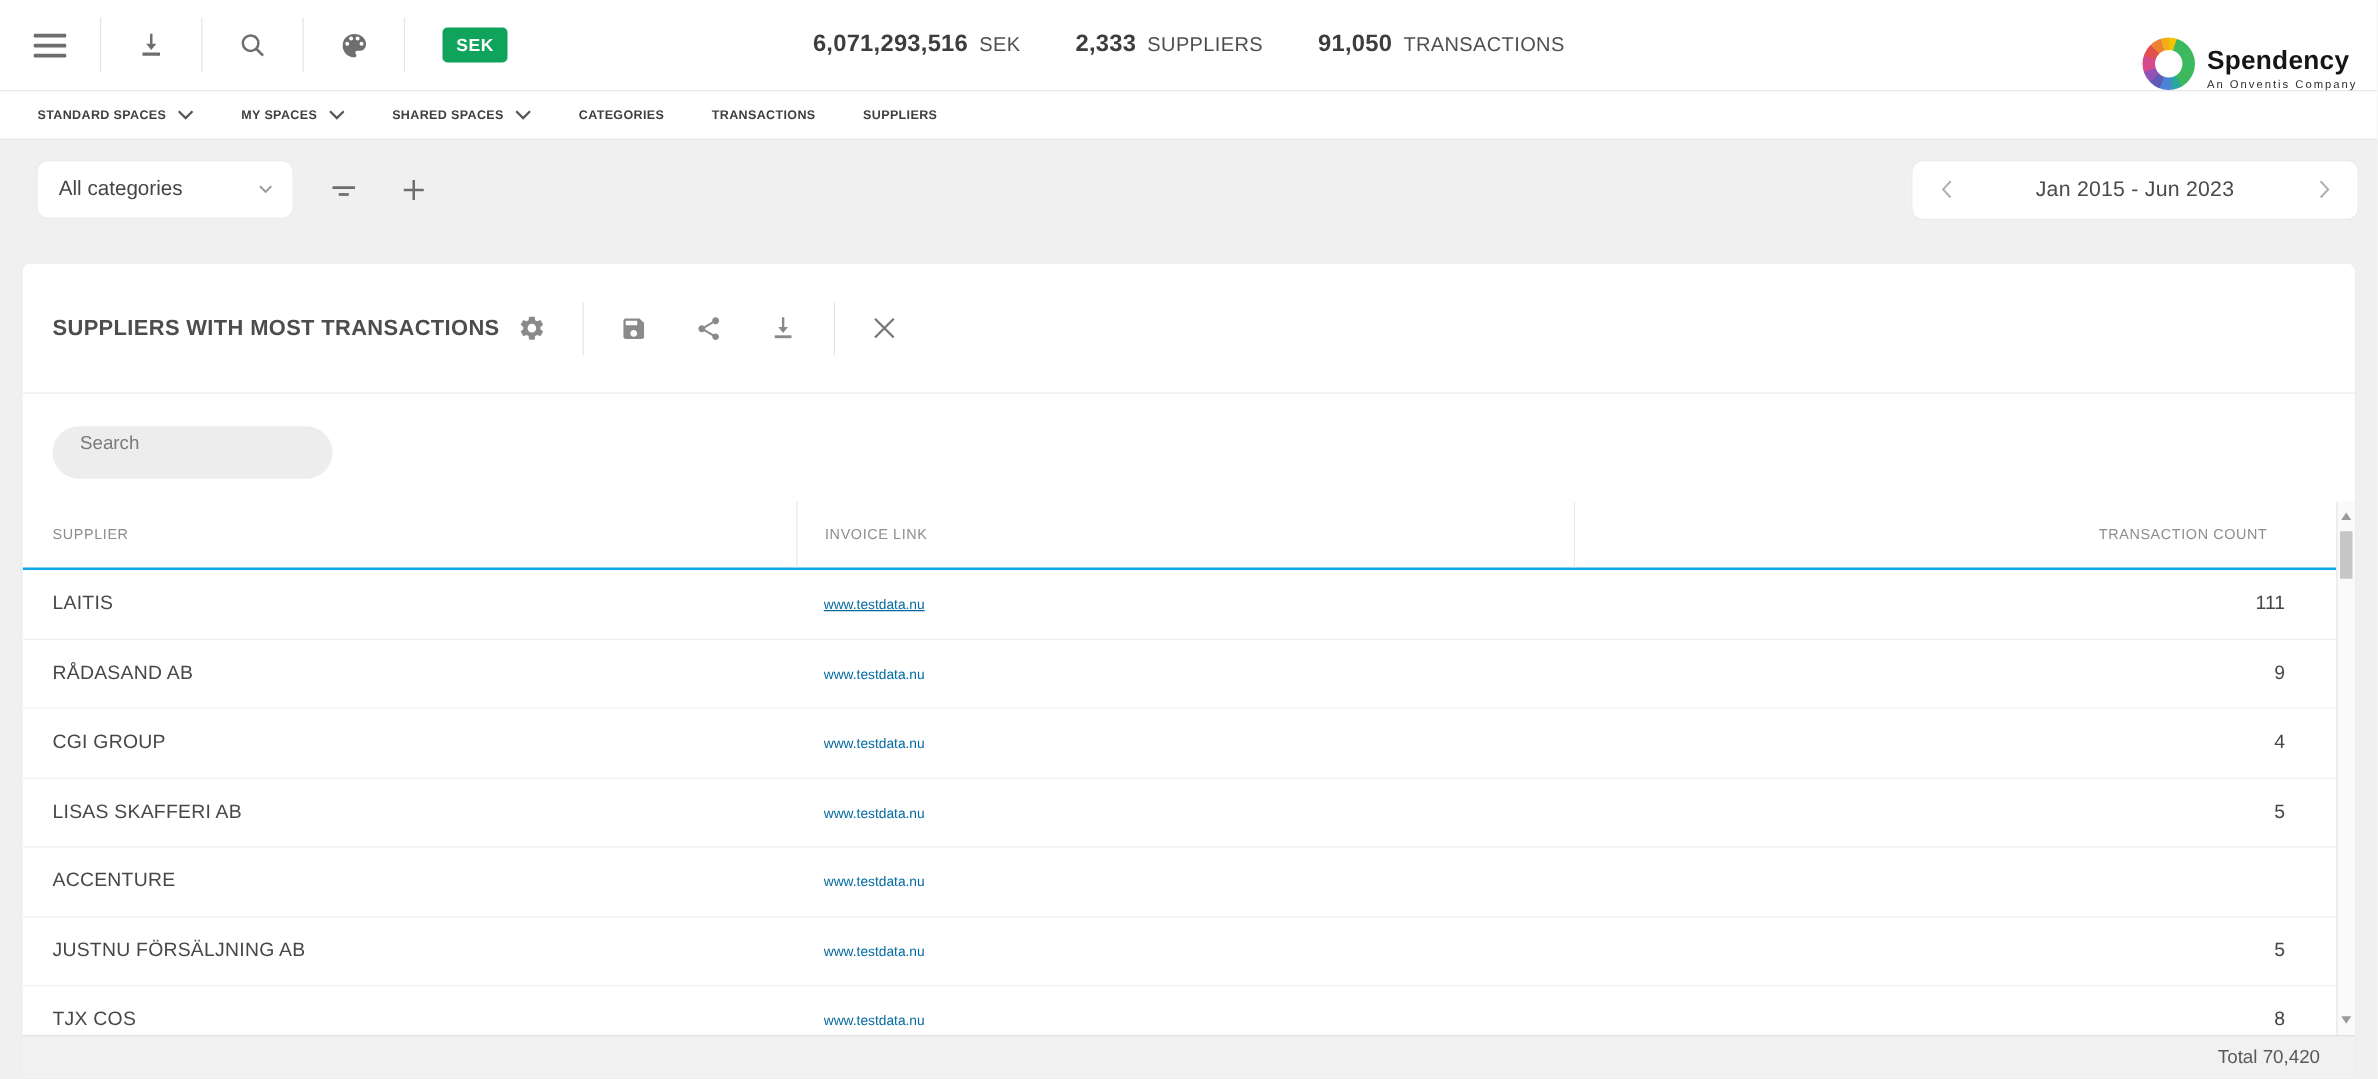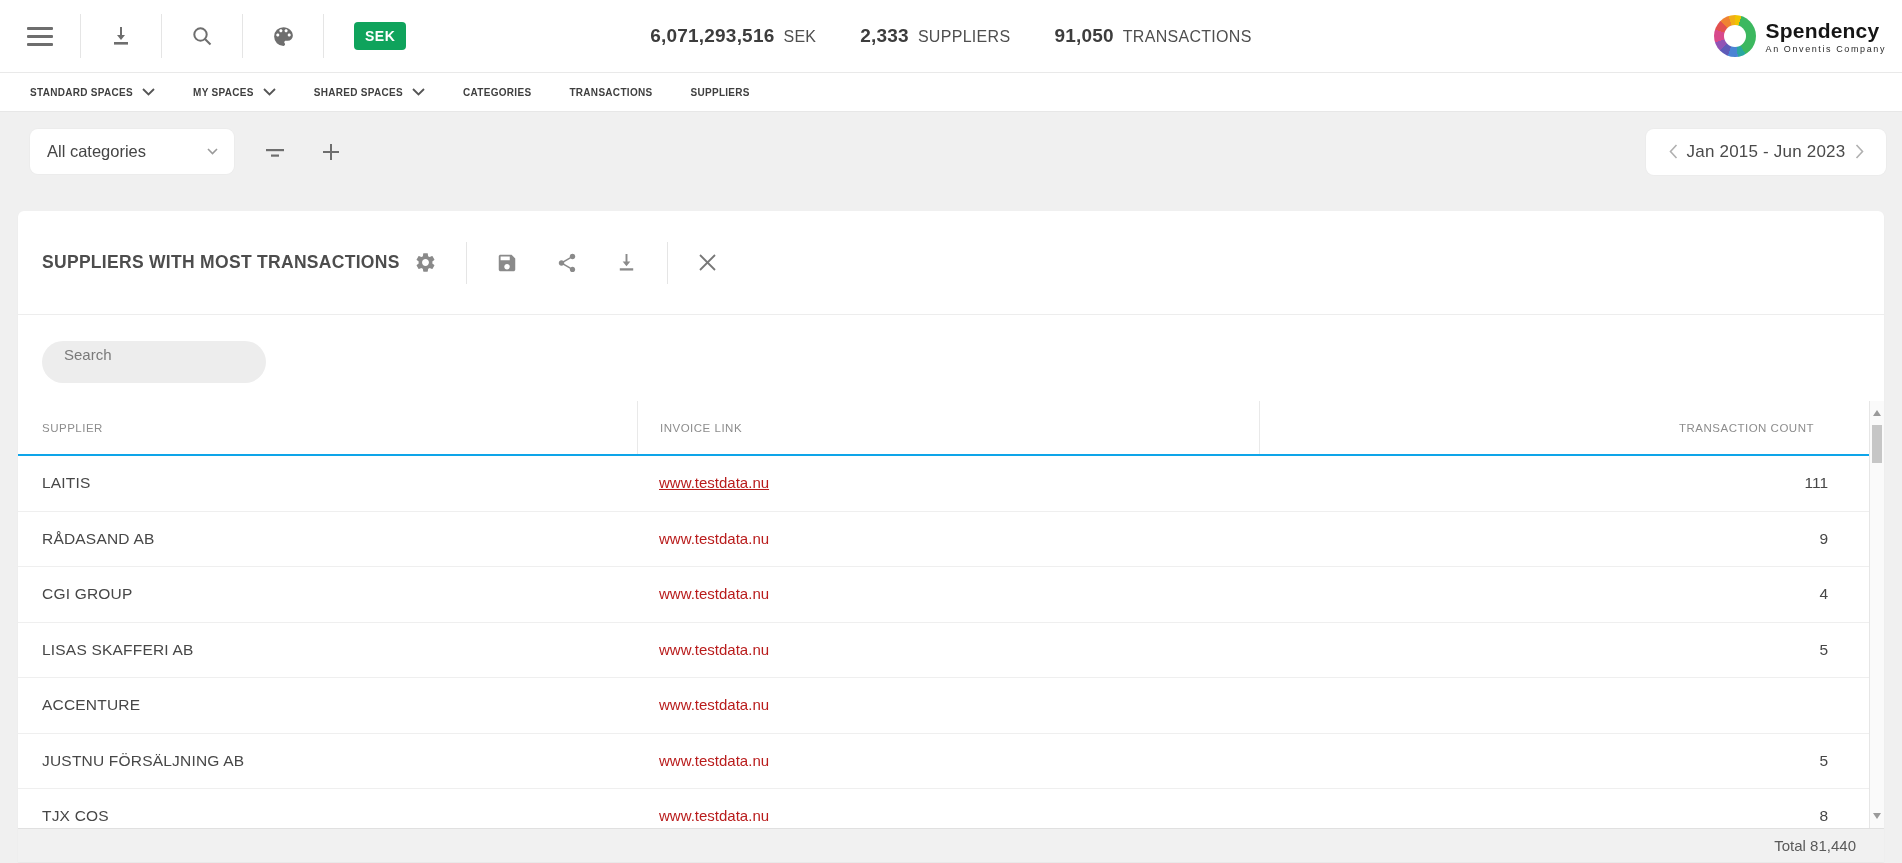--- a/index.html
+++ b/index.html
@@ -15,21 +15,21 @@
   .vdiv { width:1px; height:44px; background:#e5e5e5; }
   .hamburger { width:26px; display:flex; flex-direction:column; gap:5px; }
   .hamburger span { height:3px; background:#6e6e6e; border-radius:1px; }
   .sek-badge { margin:0 22px 0 30px; background:#0fa35c; color:#fff; font-weight:bold;
     font-size:14px; padding:6px 11px; border-radius:4px; letter-spacing:.5px; }
   .topbar-stats { position:absolute; left:50%; top:0; transform:translateX(-50%);
     height:100%; display:flex; align-items:center; gap:44px; white-space:nowrap; }
   .stat { display:flex; align-items:baseline; gap:9px; }
   .stat .val { font-size:19px; font-weight:bold; color:#3d3d3d; letter-spacing:.2px; }
   .stat .lab { font-size:16px; color:#4f4f4f; letter-spacing:.3px; }
-  .logo { position:absolute; right:16px; top:0; height:100%; display:flex; align-items:center; gap:10px; }
+  .logo { position:absolute; right:16px; top:0; height:100%; display:flex; align-items:flex-end; gap:10px; }
   .logo-ring { width:42px; height:42px; border-radius:50%; position:relative;
     background:conic-gradient(#f0c400 0deg 18deg,#3cb85f 18deg 150deg,#2aa7a0 150deg 172deg,
       #4a84d4 172deg 200deg,#5e5bb8 200deg 225deg,#9153b5 225deg 252deg,#d8498c 252deg 288deg,
       #e2504f 288deg 316deg,#ef8232 316deg 342deg,#f2ae17 342deg 360deg); }
   .logo-ring::after { content:""; position:absolute; inset:10px; background:#fff; border-radius:50%; }
   .logo-text .name { font-size:21px; font-weight:bold; color:#151515; letter-spacing:.2px; }
   .logo-text .tagline { font-size:9px; color:#2b2b2b; letter-spacing:1.6px; margin-top:1px; }
 
   
   .nav { height:39px; background:#fff; border-bottom:1px solid #e7e7e7;
@@ -38,21 +38,21 @@
     letter-spacing:.3px; display:flex; align-items:center; gap:9px; cursor:pointer; }
 
   
   .filterbar { height:79px; background:#f0f0f0; display:flex; align-items:center;
     padding:0 16px 0 30px; }
   .cat-select { background:#fff; border-radius:8px; height:45px; width:204px;
     display:flex; align-items:center; justify-content:space-between; padding:0 16px 0 17px;
     font-size:16.5px; color:#454545; cursor:pointer; box-shadow:0 0 0 1px #ececec; }
   .filter-tools { display:flex; align-items:center; gap:26px; margin-left:26px; }
   .spacer { flex:1; }
-  .date-pill { background:#fff; border-radius:8px; height:46px; width:240px;
+  .date-pill { background:#fff; border-radius:8px; height:46px; width:356px;
     display:flex; align-items:center; justify-content:space-between; padding:0 16px;
     box-shadow:0 0 0 1px #ececec; }
   .date-pill .range { font-size:17px; color:#4a4a4a; letter-spacing:.2px; }
 
   
   .main { padding:20px 18px 0 18px; height:671px; }
   .card { background:#fff; border-radius:6px 6px 0 0; height:100%; position:relative;
     display:flex; flex-direction:column; overflow:hidden; box-shadow:0 1px 2px rgba(0,0,0,.04); }
   .card-head { height:104px; display:flex; align-items:center; justify-content:flex-start;
     padding:0 26px 0 24px; border-bottom:1px solid #ededed; flex:none; }
@@ -76,21 +76,21 @@
   .th.c1 { padding-left:24px; }
   .th.c2 { padding-left:22px; border-left:1px solid #e9e9e9; }
   .th.c3 { justify-content:flex-end; padding-right:70px; border-left:1px solid #e9e9e9; }
   .tbody { flex:1; position:relative; overflow:hidden; }
   .tr { display:grid; grid-template-columns:619px 622px 1fr; height:55.5px;
     border-bottom:1px solid #efefef; align-items:center; }
   .td { font-size:15.5px; color:#474747; }
   .td.c1 { padding-left:24px; letter-spacing:.2px; }
   .td.c2 { padding-left:22px; }
   .td.c3 { text-align:right; padding-right:56px; }
-  .td a { color:#b91c1c; text-decoration:none; font-size:15px; cursor:pointer; }
+  .td a { color:#0369a1; text-decoration:none; font-size:11px; cursor:pointer; }
   .td a.underline { text-decoration:underline; }
 
   
   .scrollbar { position:absolute; top:0; bottom:0; right:0; width:15px;
     background:#fafafa; border-left:1px solid #e6e6e6; }
   .sb-arrow { position:absolute; left:0; width:100%; height:16px;
     display:flex; align-items:center; justify-content:center; }
   .sb-arrow.up { top:4px; }
   .sb-arrow.down { bottom:4px; }
   .tri-up { width:0; height:0; border-left:4px solid transparent; border-right:4px solid transparent;
@@ -333,16 +333,16 @@
             <div class="tri-up"></div>
           </div>
         <div class="sb-thumb"></div>
         <div class="sb-arrow down">
             <div class="tri-down"></div>
           </div>
       </div>
     </div>
 
     <div class="card-footer">
-      <span>Total 81,440</span>
+      <span>Total 70,420</span>
     </div>
   </section>
 </main>
 
 </body></html>

